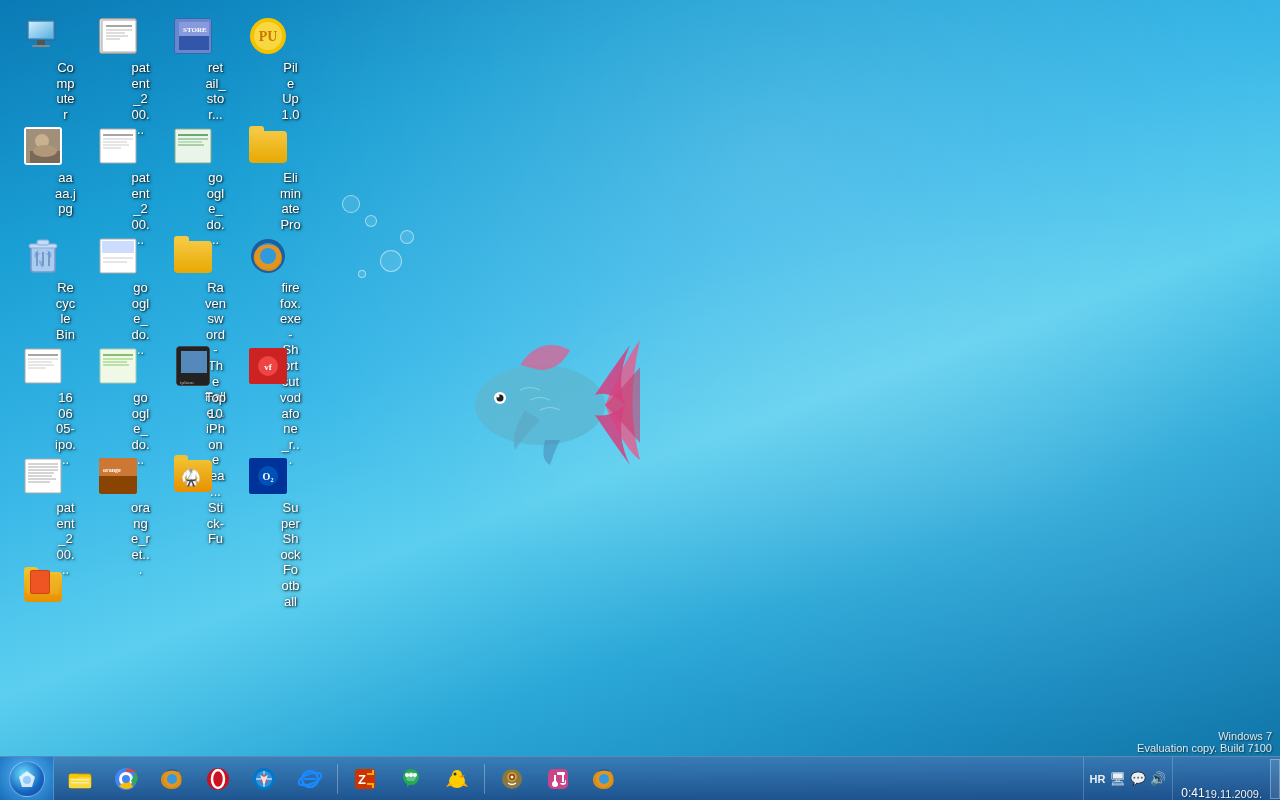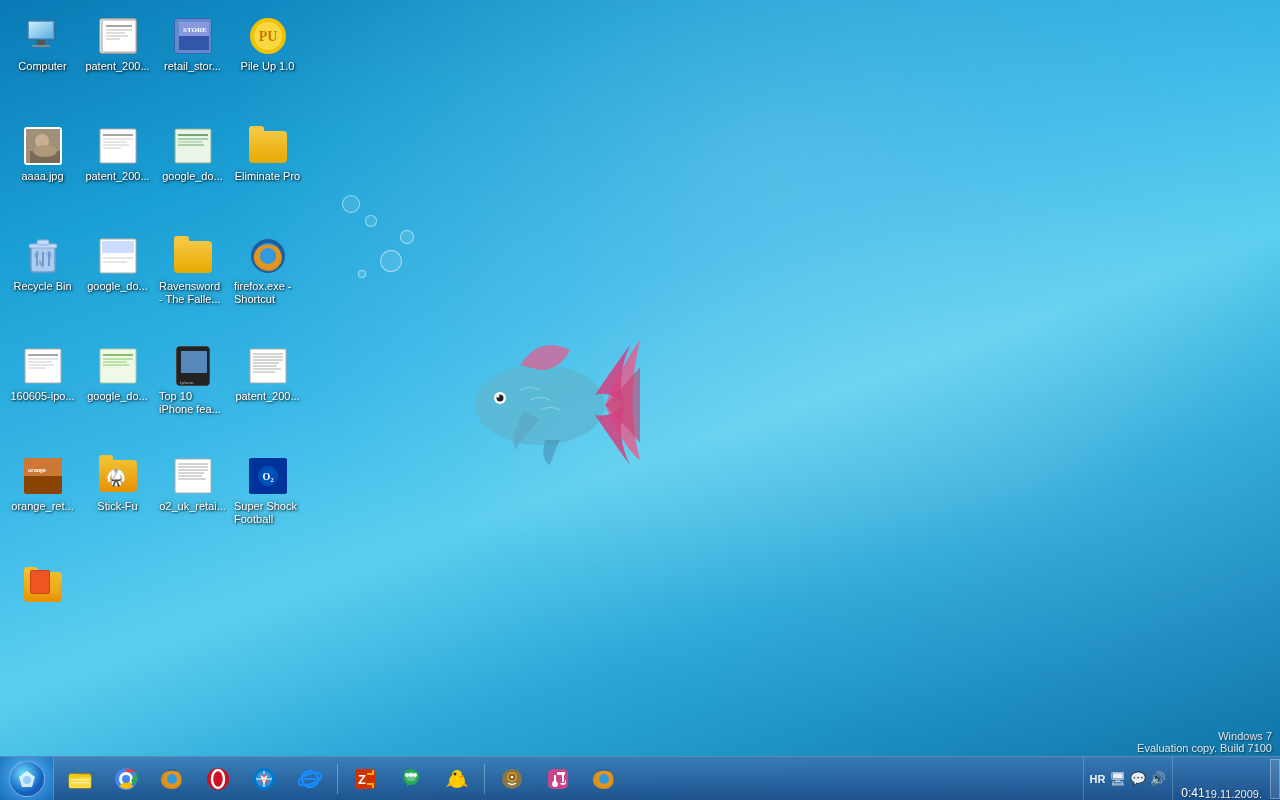--- a/index.html
+++ b/index.html
@@ -75,26 +75,28 @@
       margin-bottom: 4px;
       display: flex;
       align-items: center;
       justify-content: center;
       font-size: 28px;
       flex-shrink: 0;
       font-family: Liberation Serif, serif;
     }
 
     .icon-label {
-      font-size: 11px;
+      font-size: 13px;
       color: white;
+      text-align: center;
       text-shadow: 1px 1px 2px rgba(0,0,0,0.8), 0 0 4px rgba(0,0,0,0.6);
       line-height: 1.2;
       word-break: break-word;
       max-width: 70px;
+      margin-left: 46px;
     }
 
     
     .taskbar {
       position: absolute;
       bottom: 0;
       left: 0;
       right: 0;
       height: 44px;
       background: linear-gradient(to bottom, rgba(60,120,180,0.85) 0%, rgba(30,80,140,0.95) 100%);
@@ -494,20 +496,32 @@
         <svg width="34" height="40">
             <rect width="34" height="40" rx="3" fill="#222"></rect>
             <rect x="4" y="5" width="26" height="22" fill="#5588bb"></rect>
             <text x="3" y="38" font-size="5" fill="#888">iphone</text>
           </svg>
       </div>
     </div>
     <span class="icon-label">Top 10 iPhone fea...</span>
   </div>
 
+  <div class="icon">
+    <div class="icon-img">
+      <div class="thumb-icon" style="width:38px;height:36px;background:#cc2222;">
+        <svg width="38" height="36">
+            <rect width="38" height="36" fill="#cc2222"></rect>
+            <circle cx="19" cy="18" r="10" fill="#ee4444"></circle>
+            <text x="19" y="22" text-anchor="middle" font-size="9" fill="white" font-weight="bold">vf</text>
+          </svg>
+      </div>
+    </div>
+    <span class="icon-label">vodafone_r...</span>
+  </div>
 
 
   <div class="icon">
     <div class="icon-img">
       <div class="thumb-icon" style="width:38px;height:36px;">
         <svg width="38" height="36">
             <rect x="1" y="1" width="36" height="34" rx="1" fill="white" stroke="#aaa"></rect>
             <line x1="4" y1="6" x2="34" y2="6" stroke="#aaa" stroke-width="1"></line>
             <line x1="4" y1="9" x2="34" y2="9" stroke="#aaa" stroke-width="1"></line>
             <line x1="4" y1="12" x2="34" y2="12" stroke="#aaa" stroke-width="1"></line>
@@ -541,36 +555,20 @@
         <div style="width:38px;height:32px;background:linear-gradient(to bottom,#f0c030,#e89000);border-radius:0 4px 4px 4px;position:absolute;top:2px;left:0;">
           <div style="position:absolute;top:-5px;left:0;width:14px;height:6px;background:#f0c030;border-radius:3px 3px 0 0;"></div>
         </div>
 
         <div style="position:absolute;top:10px;left:8px;font-size:16px;">🥋</div>
       </div>
     </div>
     <span class="icon-label">Stick-Fu</span>
   </div>
 
-  <div class="icon">
-    <div class="icon-img">
-      <div class="thumb-icon" style="width:38px;height:36px;">
-        <svg width="38" height="36">
-            <rect x="1" y="1" width="36" height="34" rx="1" fill="white" stroke="#aaa"></rect>
-            <line x1="4" y1="6" x2="34" y2="6" stroke="#aaa" stroke-width="1"></line>
-            <line x1="4" y1="9" x2="34" y2="9" stroke="#aaa" stroke-width="1"></line>
-            <line x1="4" y1="12" x2="34" y2="12" stroke="#aaa" stroke-width="1"></line>
-            <line x1="4" y1="15" x2="30" y2="15" stroke="#aaa" stroke-width="1"></line>
-            <line x1="4" y1="18" x2="28" y2="18" stroke="#aaa" stroke-width="1"></line>
-            <line x1="4" y1="21" x2="32" y2="21" stroke="#aaa" stroke-width="1"></line>
-          </svg>
-      </div>
-    </div>
-    <span class="icon-label">o2_uk_retai...</span>
-  </div>
 
   <div class="icon">
     <div class="icon-img">
       <div class="thumb-icon" style="width:38px;height:36px;background:#003399;">
         <svg width="38" height="36">
             <rect width="38" height="36" fill="#003399"></rect>
             <circle cx="19" cy="18" r="10" fill="#0066cc" opacity="0.6"></circle>
             <text x="19" y="22" text-anchor="middle" font-size="10" fill="white" font-weight="bold">O₂</text>
           </svg>
       </div>

